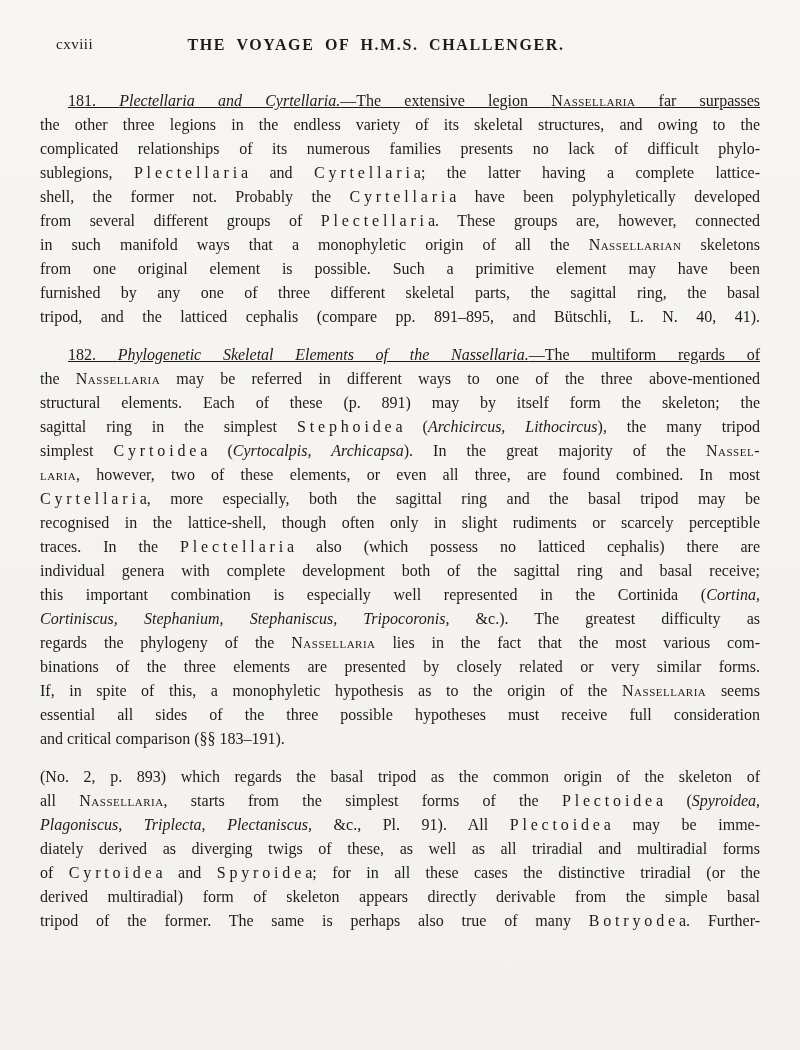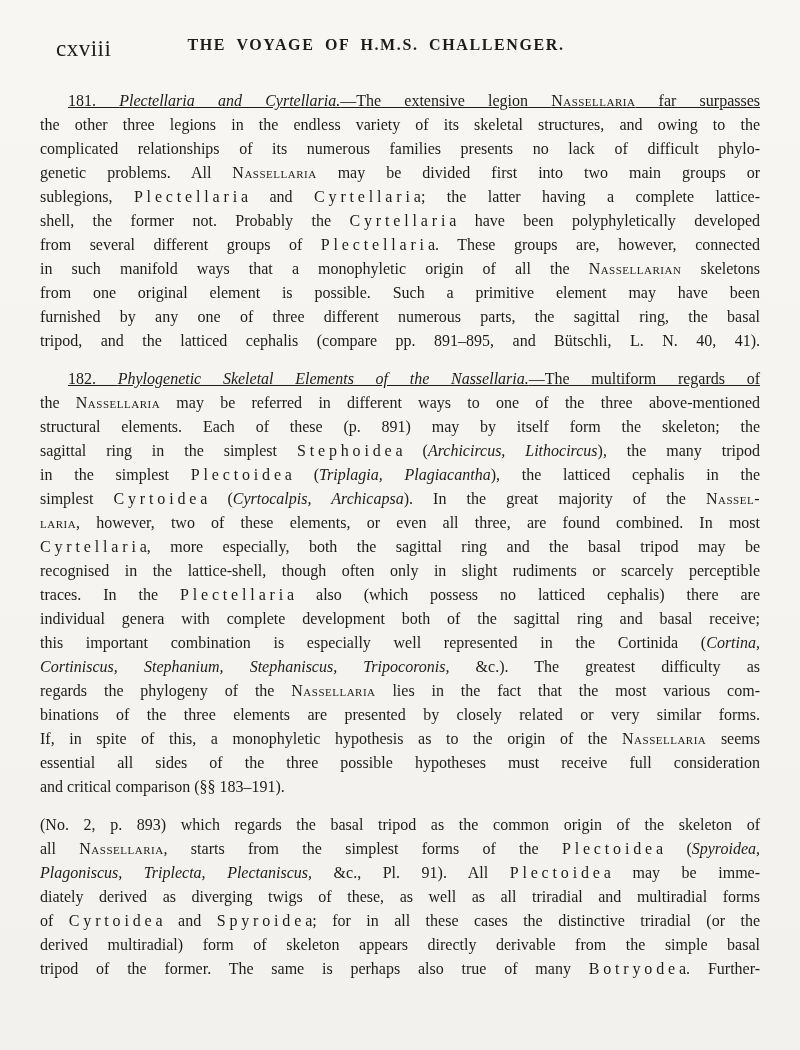--- a/index.html
+++ b/index.html
@@ -18,21 +18,21 @@
   }
   .header {
     position: relative;
     margin: 36px 40px 0 40px;
     height: 24px;
   }
   .pagenum {
     position: absolute;
     left: 16px;
     top: 0;
-    font-size: 23px;
+    font-size: 15px;
     letter-spacing: 0.5px;
   }
   .running-title {
     position: absolute;
     left: 12px;
     right: 60px;
     top: 0;
     text-align: center;
     font-weight: bold;
     font-size: 16px;
@@ -76,35 +76,33 @@
 <div class="page">
   <div class="header">
     <span class="pagenum">cxviii</span>
     <span class="running-title">THE VOYAGE OF H.M.S. CHALLENGER.</span>
   </div>
   <div class="page-body">
       <div class="para">
         <div class="line first"><span class="run-n">181. </span><span class="run-i">Plectellaria and Cyrtellaria.</span><span class="run-n">—The extensive legion </span><span class="run-sc">Nassellaria</span><span class="run-n"> far surpasses</span></div>
         <div class="line"><span class="run-n">the other three legions in the endless variety of its skeletal structures, and owing to the</span></div>
         <div class="line"><span class="run-n">complicated relationships of its numerous families presents no lack of difficult phylo-</span></div>
-        <div class="line"><span class="run-n">genetic problems. All </span><span class="run-sc">Nassellaria</span><span class="run-n"> may be divided first into two main groups or</span></div>
         <div class="line"><span class="run-n">sublegions, </span><span class="run-sp">Plectellaria</span><span class="run-n"> and </span><span class="run-sp">Cyrtellaria</span><span class="run-n">; the latter having a complete lattice-</span></div>
         <div class="line"><span class="run-n">shell, the former not. Probably the </span><span class="run-sp">Cyrtellaria</span><span class="run-n"> have been polyphyletically developed</span></div>
         <div class="line"><span class="run-n">from several different groups of </span><span class="run-sp">Plectellaria</span><span class="run-n">. These groups are, however, connected</span></div>
         <div class="line"><span class="run-n">in such manifold ways that a monophyletic origin of all the </span><span class="run-sc">Nassellarian</span><span class="run-n"> skeletons</span></div>
         <div class="line"><span class="run-n">from one original element is possible. Such a primitive element may have been</span></div>
-        <div class="line"><span class="run-n">furnished by any one of three different numerous parts, the sagittal ring, the basal</span></div>
+        <div class="line"><span class="run-n">furnished by any one of three different skeletal parts, the sagittal ring, the basal</span></div>
         <div class="line"><span class="run-n">tripod, and the latticed cephalis (compare pp. 891–895, and Bütschli, L. N. 40, 41).</span></div>
       </div>
       <div class="para short-last">
         <div class="line first"><span class="run-n">182. </span><span class="run-i">Phylogenetic Skeletal Elements of the Nassellaria.</span><span class="run-n">—The multiform regards of</span></div>
         <div class="line"><span class="run-n">the </span><span class="run-sc">Nassellaria</span><span class="run-n"> may be referred in different ways to one of the three above-mentioned</span></div>
         <div class="line"><span class="run-n">structural elements. Each of these (p. 891) may by itself form the skeleton; the</span></div>
         <div class="line"><span class="run-n">sagittal ring in the simplest </span><span class="run-sp">Stephoidea</span><span class="run-n"> (</span><span class="run-i">Archicircus, Lithocircus</span><span class="run-n">), the many tripod</span></div>
-        <div class="line"><span class="run-n">in the simplest </span><span class="run-sp">Plectoidea</span><span class="run-n"> (</span><span class="run-i">Triplagia, Plagiacantha</span><span class="run-n">), the latticed cephalis in the</span></div>
         <div class="line"><span class="run-n">simplest </span><span class="run-sp">Cyrtoidea</span><span class="run-n"> (</span><span class="run-i">Cyrtocalpis, Archicapsa</span><span class="run-n">). In the great majority of the </span><span class="run-sc">Nassel-</span></div>
         <div class="line"><span class="run-sc">laria</span><span class="run-n">, however, two of these elements, or even all three, are found combined. In most</span></div>
         <div class="line"><span class="run-sp">Cyrtellaria</span><span class="run-n">, more especially, both the sagittal ring and the basal tripod may be</span></div>
         <div class="line"><span class="run-n">recognised in the lattice-shell, though often only in slight rudiments or scarcely perceptible</span></div>
         <div class="line"><span class="run-n">traces. In the </span><span class="run-sp">Plectellaria</span><span class="run-n"> also (which possess no latticed cephalis) there are</span></div>
         <div class="line"><span class="run-n">individual genera with complete development both of the sagittal ring and basal receive;</span></div>
         <div class="line"><span class="run-n">this important combination is especially well represented in the Cortinida (</span><span class="run-i">Cortina,</span></div>
         <div class="line"><span class="run-i">Cortiniscus, Stephanium, Stephaniscus, Tripocoronis,</span><span class="run-n"> &amp;c.). The greatest difficulty as</span></div>
         <div class="line"><span class="run-n">regards the phylogeny of the </span><span class="run-sc">Nassellaria</span><span class="run-n"> lies in the fact that the most various com-</span></div>
         <div class="line"><span class="run-n">binations of the three elements are presented by closely related or very similar forms.</span></div>

